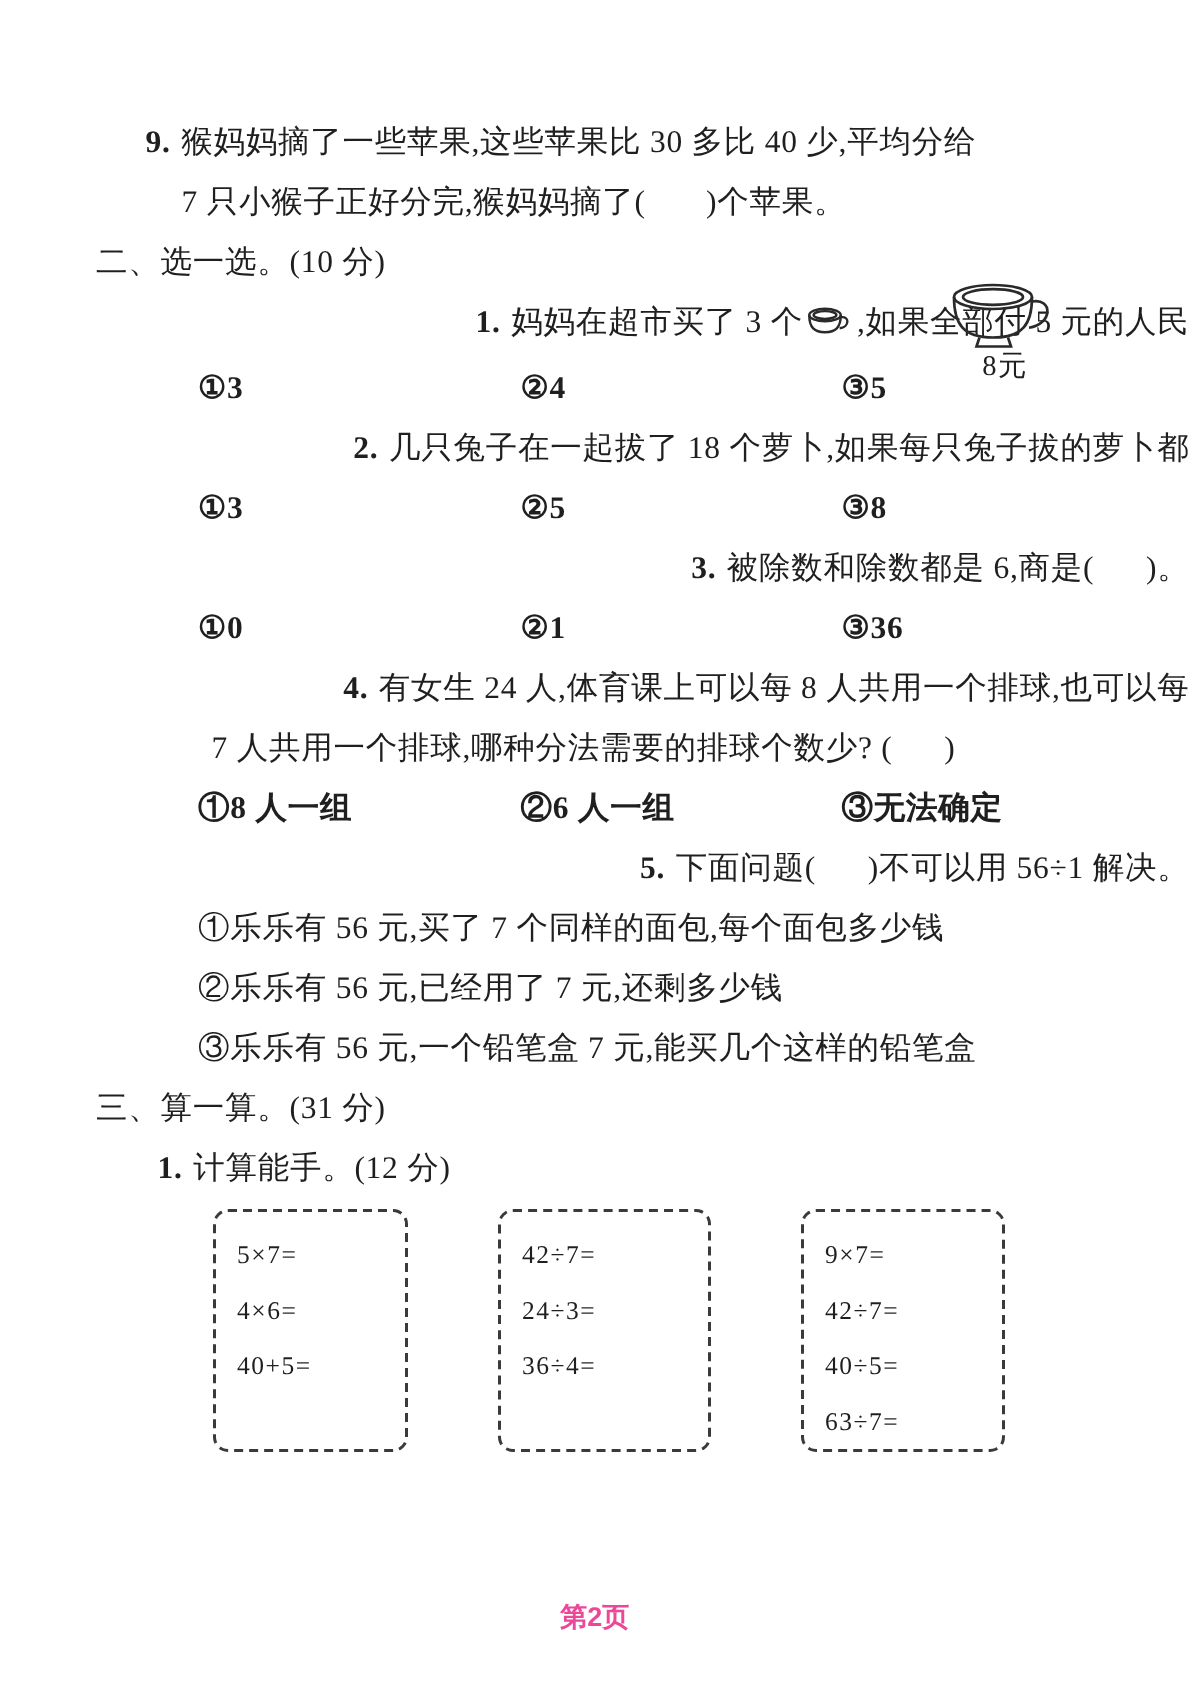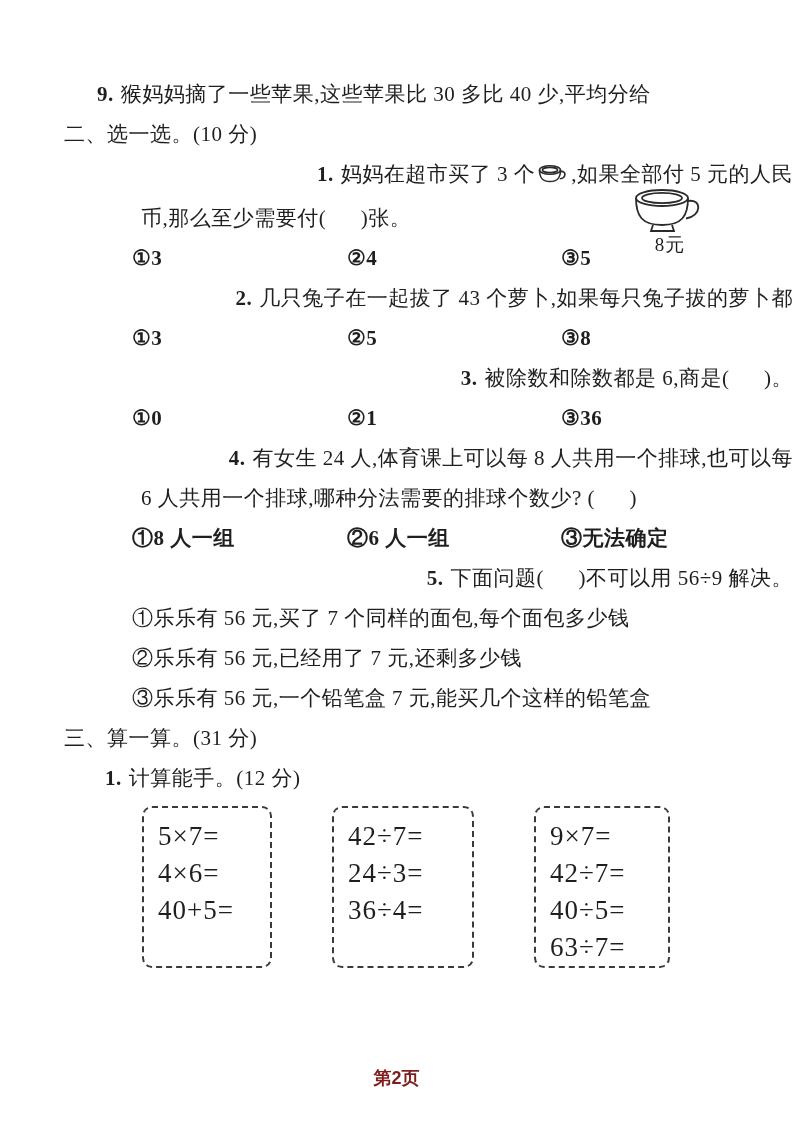--- a/index.html
+++ b/index.html
@@ -46,65 +46,65 @@
     gap:60px;
   }
   .calc-box{
     border:2px dashed #3a3a3a;
     border-radius:10px;
     height:162px;
     padding:10px 0 0 14px;
     box-sizing:border-box;
   }
   .calc-box p{
-    margin:0;font-size:27px;line-height:37px;white-space:pre;
+    margin:0;font-size:17px;line-height:37px;white-space:pre;
     letter-spacing:1px;
   }
   .box-w1{width:130px;}
   .box-w2{width:142px;}
   .box-w3{width:136px;}
   .footer{
     position:absolute;left:0;top:1066px;width:793px;
     text-align:center;
     font-family:"Liberation Sans","DejaVu Sans",sans-serif;
-    font-size:18px;font-weight:600;color:#7f1d1d;
+    font-size:18px;font-weight:600;color:#ec4899;
   }
 </style>
 </head>
 <body>
 
 <div class="page">
   <div class="content">
 
     <p class="ind-a"><span class="qnum">9.</span><span>猴妈妈摘了一些苹果,这些苹果比 30 多比 40 少,平均分给</span></p>
+    <p class="ind-b"><span>7 只小猴子正好分完,猴妈妈摘了(       )个苹果。</span></p>
 
     <p>二、选一选。(10 分)</p>
 
     <p class="ind-q"><span class="qnum">1.</span><span>妈妈在超市买了 3 个</span><span class="cup-inline"><svg width="32" height="21" viewBox="0 0 32 21">
             <g fill="none" stroke="#2a2a2a" stroke-width="1.6">
               <path d="M2.5,6 C2.5,14.5 6,17.5 13,17.5 C20,17.5 23.5,14.5 23.5,6"></path>
               <ellipse cx="13" cy="6" rx="10.5" ry="4.2"></ellipse>
               <ellipse cx="13" cy="6" rx="7.6" ry="2.6"></ellipse>
               <path d="M23.5,7.5 C29.5,6.5 29.5,14 22.8,14.8"></path>
             </g>
           </svg></span><span>,如果全部付 5 元的人民</span></p>
-    <p class="ind-c"><span>币,那么至少需要付(      )张。</span></p>
     <p class="ind-o opts"><span class="opt1">①3</span><span class="opt2">②4</span><span>③5</span></p>
 
-    <p class="ind-q"><span class="qnum">2.</span><span>几只兔子在一起拔了 43 个萝卜,如果每只兔子拔的萝卜都</span></p>
+    <p class="ind-q"><span class="qnum">2.</span><span>几只兔子在一起拔了 18 个萝卜,如果每只兔子拔的萝卜都</span></p>
     <p class="ind-o opts"><span class="opt1">①3</span><span class="opt2">②5</span><span>③8</span></p>
 
     <p class="ind-q"><span class="qnum">3.</span><span>被除数和除数都是 6,商是(      )。</span></p>
     <p class="ind-o opts"><span class="opt1">①0</span><span class="opt2">②1</span><span>③36</span></p>
 
     <p class="ind-q"><span class="qnum">4.</span><span>有女生 24 人,体育课上可以每 8 人共用一个排球,也可以每</span></p>
-    <p class="ind-c"><span>6 人共用一个排球,哪种分法需要的排球个数少? (      )</span></p>
+    <p class="ind-c"><span>7 人共用一个排球,哪种分法需要的排球个数少? (      )</span></p>
     <p class="ind-o opts"><span class="opt1">①8 人一组</span><span class="opt2">②6 人一组</span><span>③无法确定</span></p>
 
-    <p class="ind-q"><span class="qnum">5.</span><span>下面问题(      )不可以用 56÷9 解决。</span></p>
+    <p class="ind-q"><span class="qnum">5.</span><span>下面问题(      )不可以用 56÷1 解决。</span></p>
     <p class="ind-o"><span>①乐乐有 56 元,买了 7 个同样的面包,每个面包多少钱</span></p>
     <p class="ind-o"><span>②乐乐有 56 元,已经用了 7 元,还剩多少钱</span></p>
     <p class="ind-o"><span>③乐乐有 56 元,一个铅笔盒 7 元,能买几个这样的铅笔盒</span></p>
 
     <p>三、算一算。(31 分)</p>
     <p class="ind-s"><span class="qnum">1.</span><span>计算能手。(12 分)</span></p>
 
     <div class="calc-row">
       <div class="calc-box box-w1">
         <p>5×7=</p>

